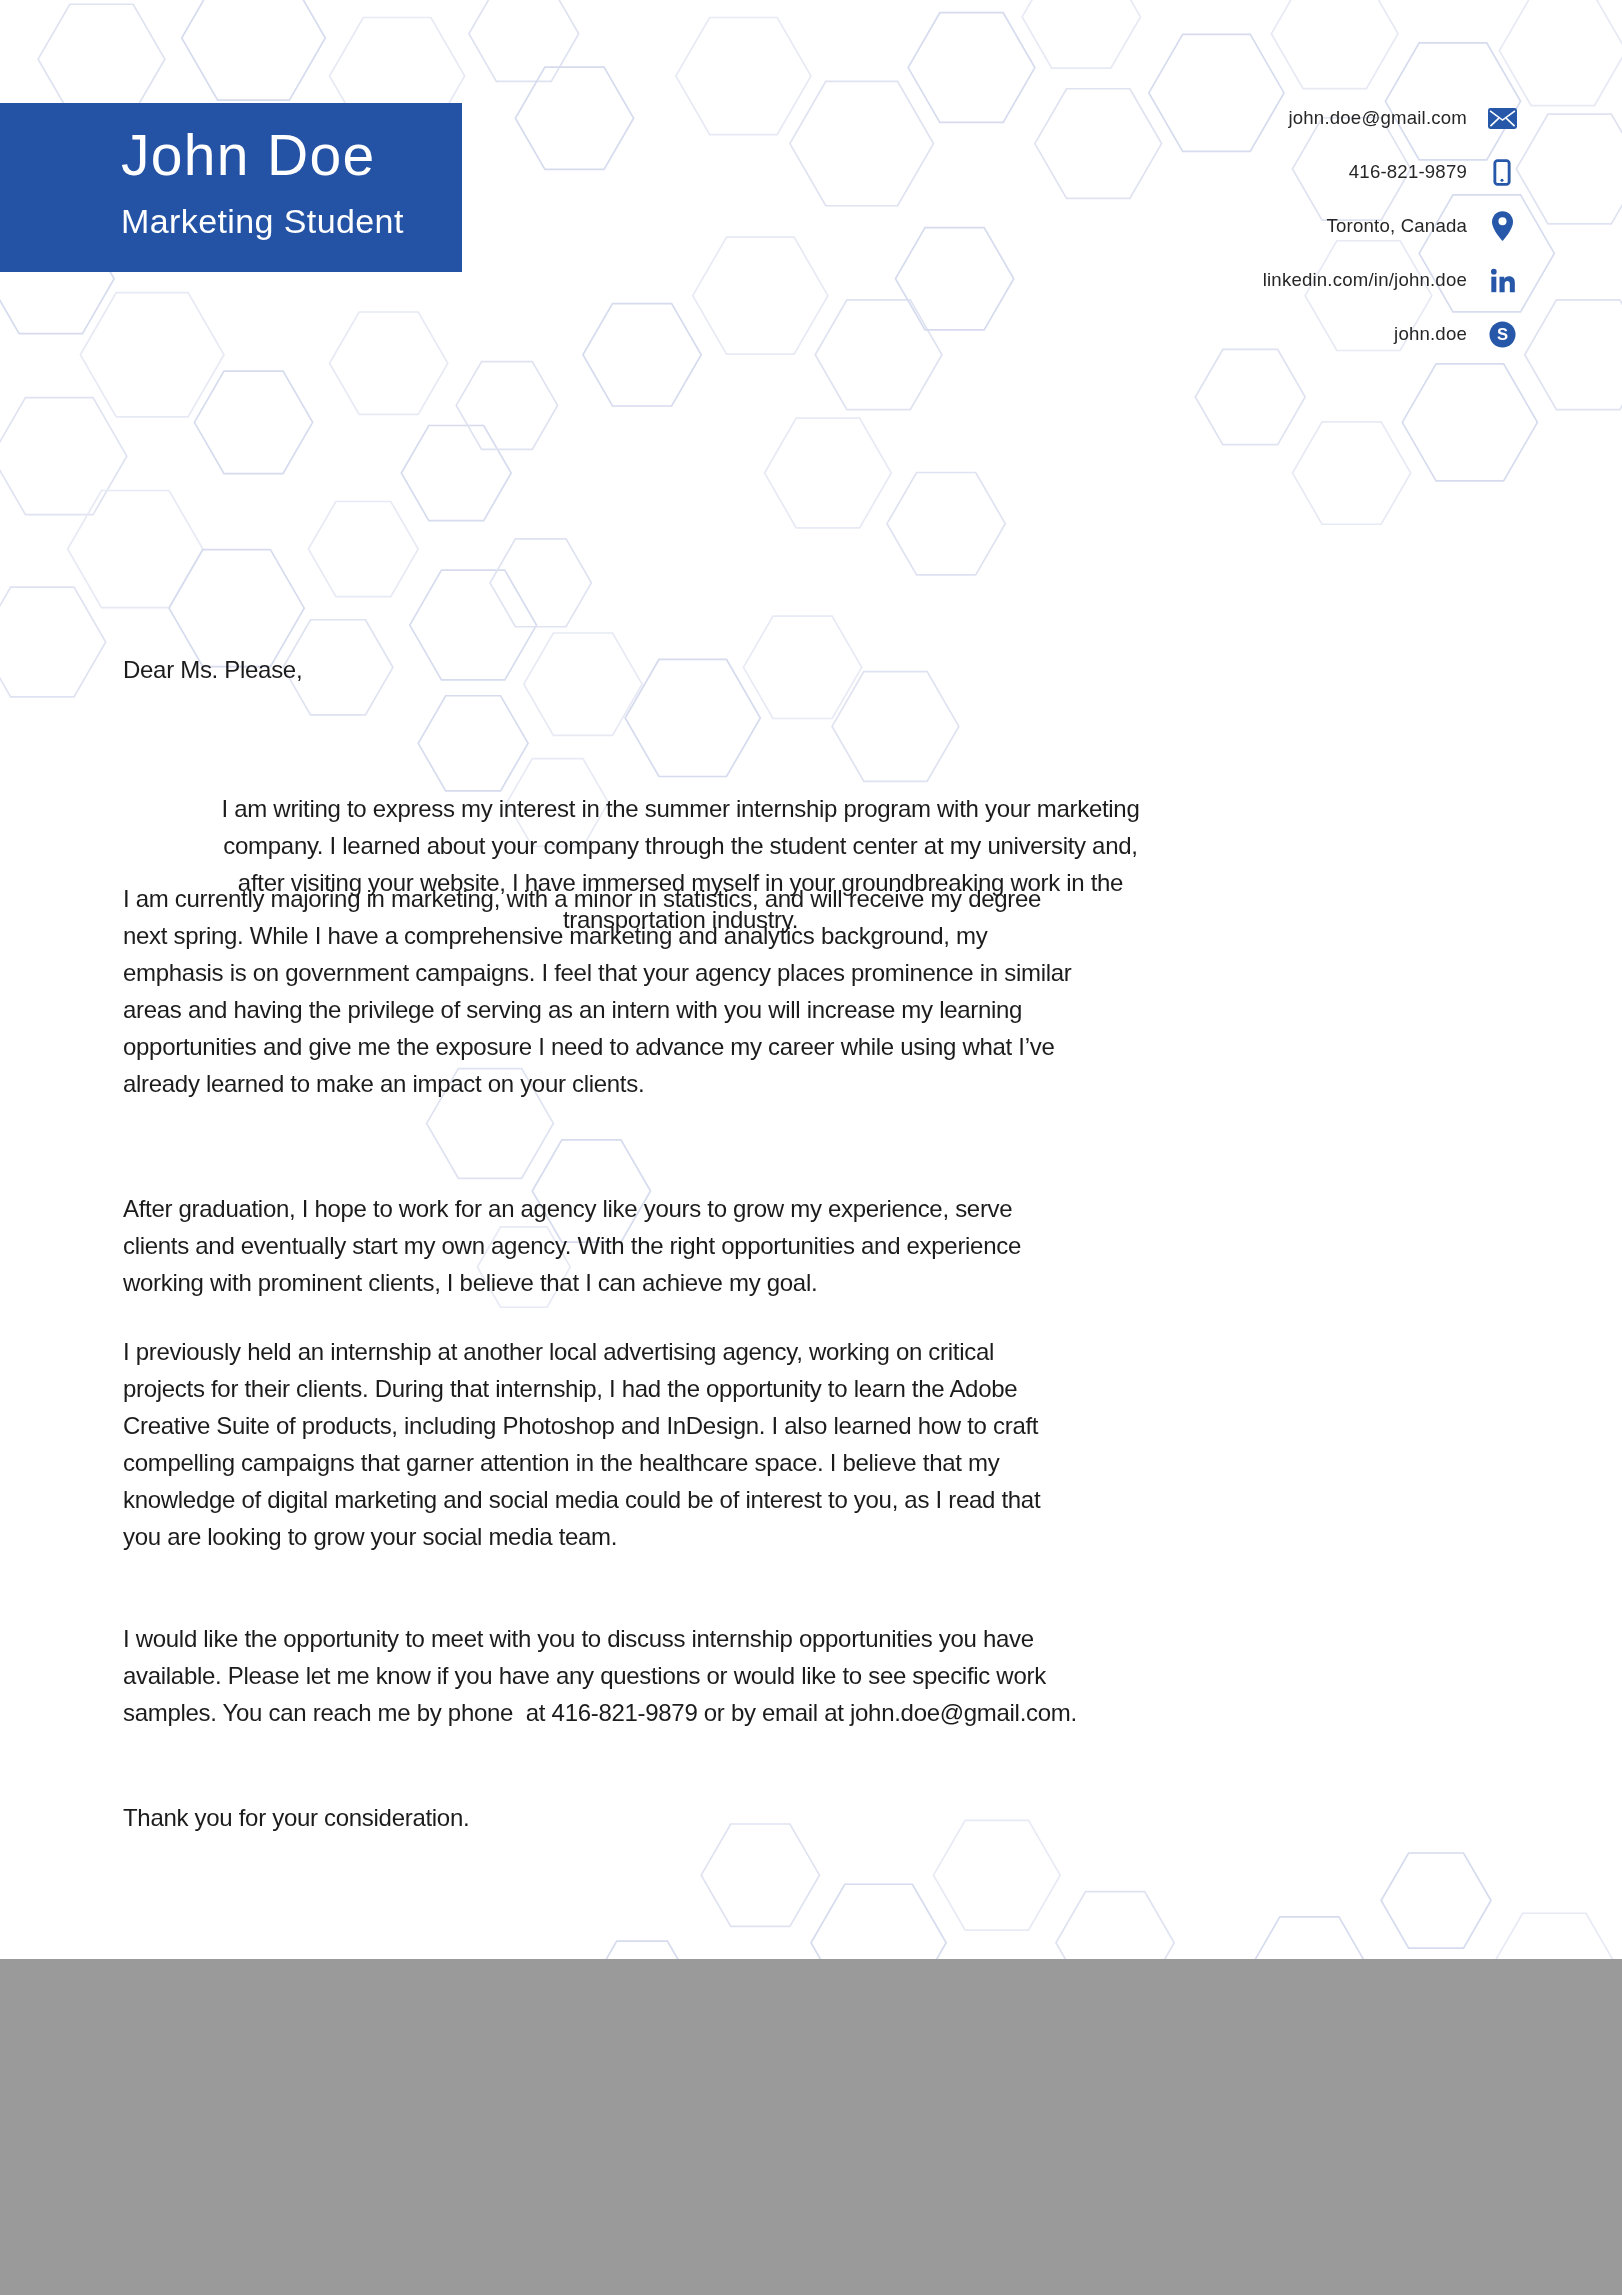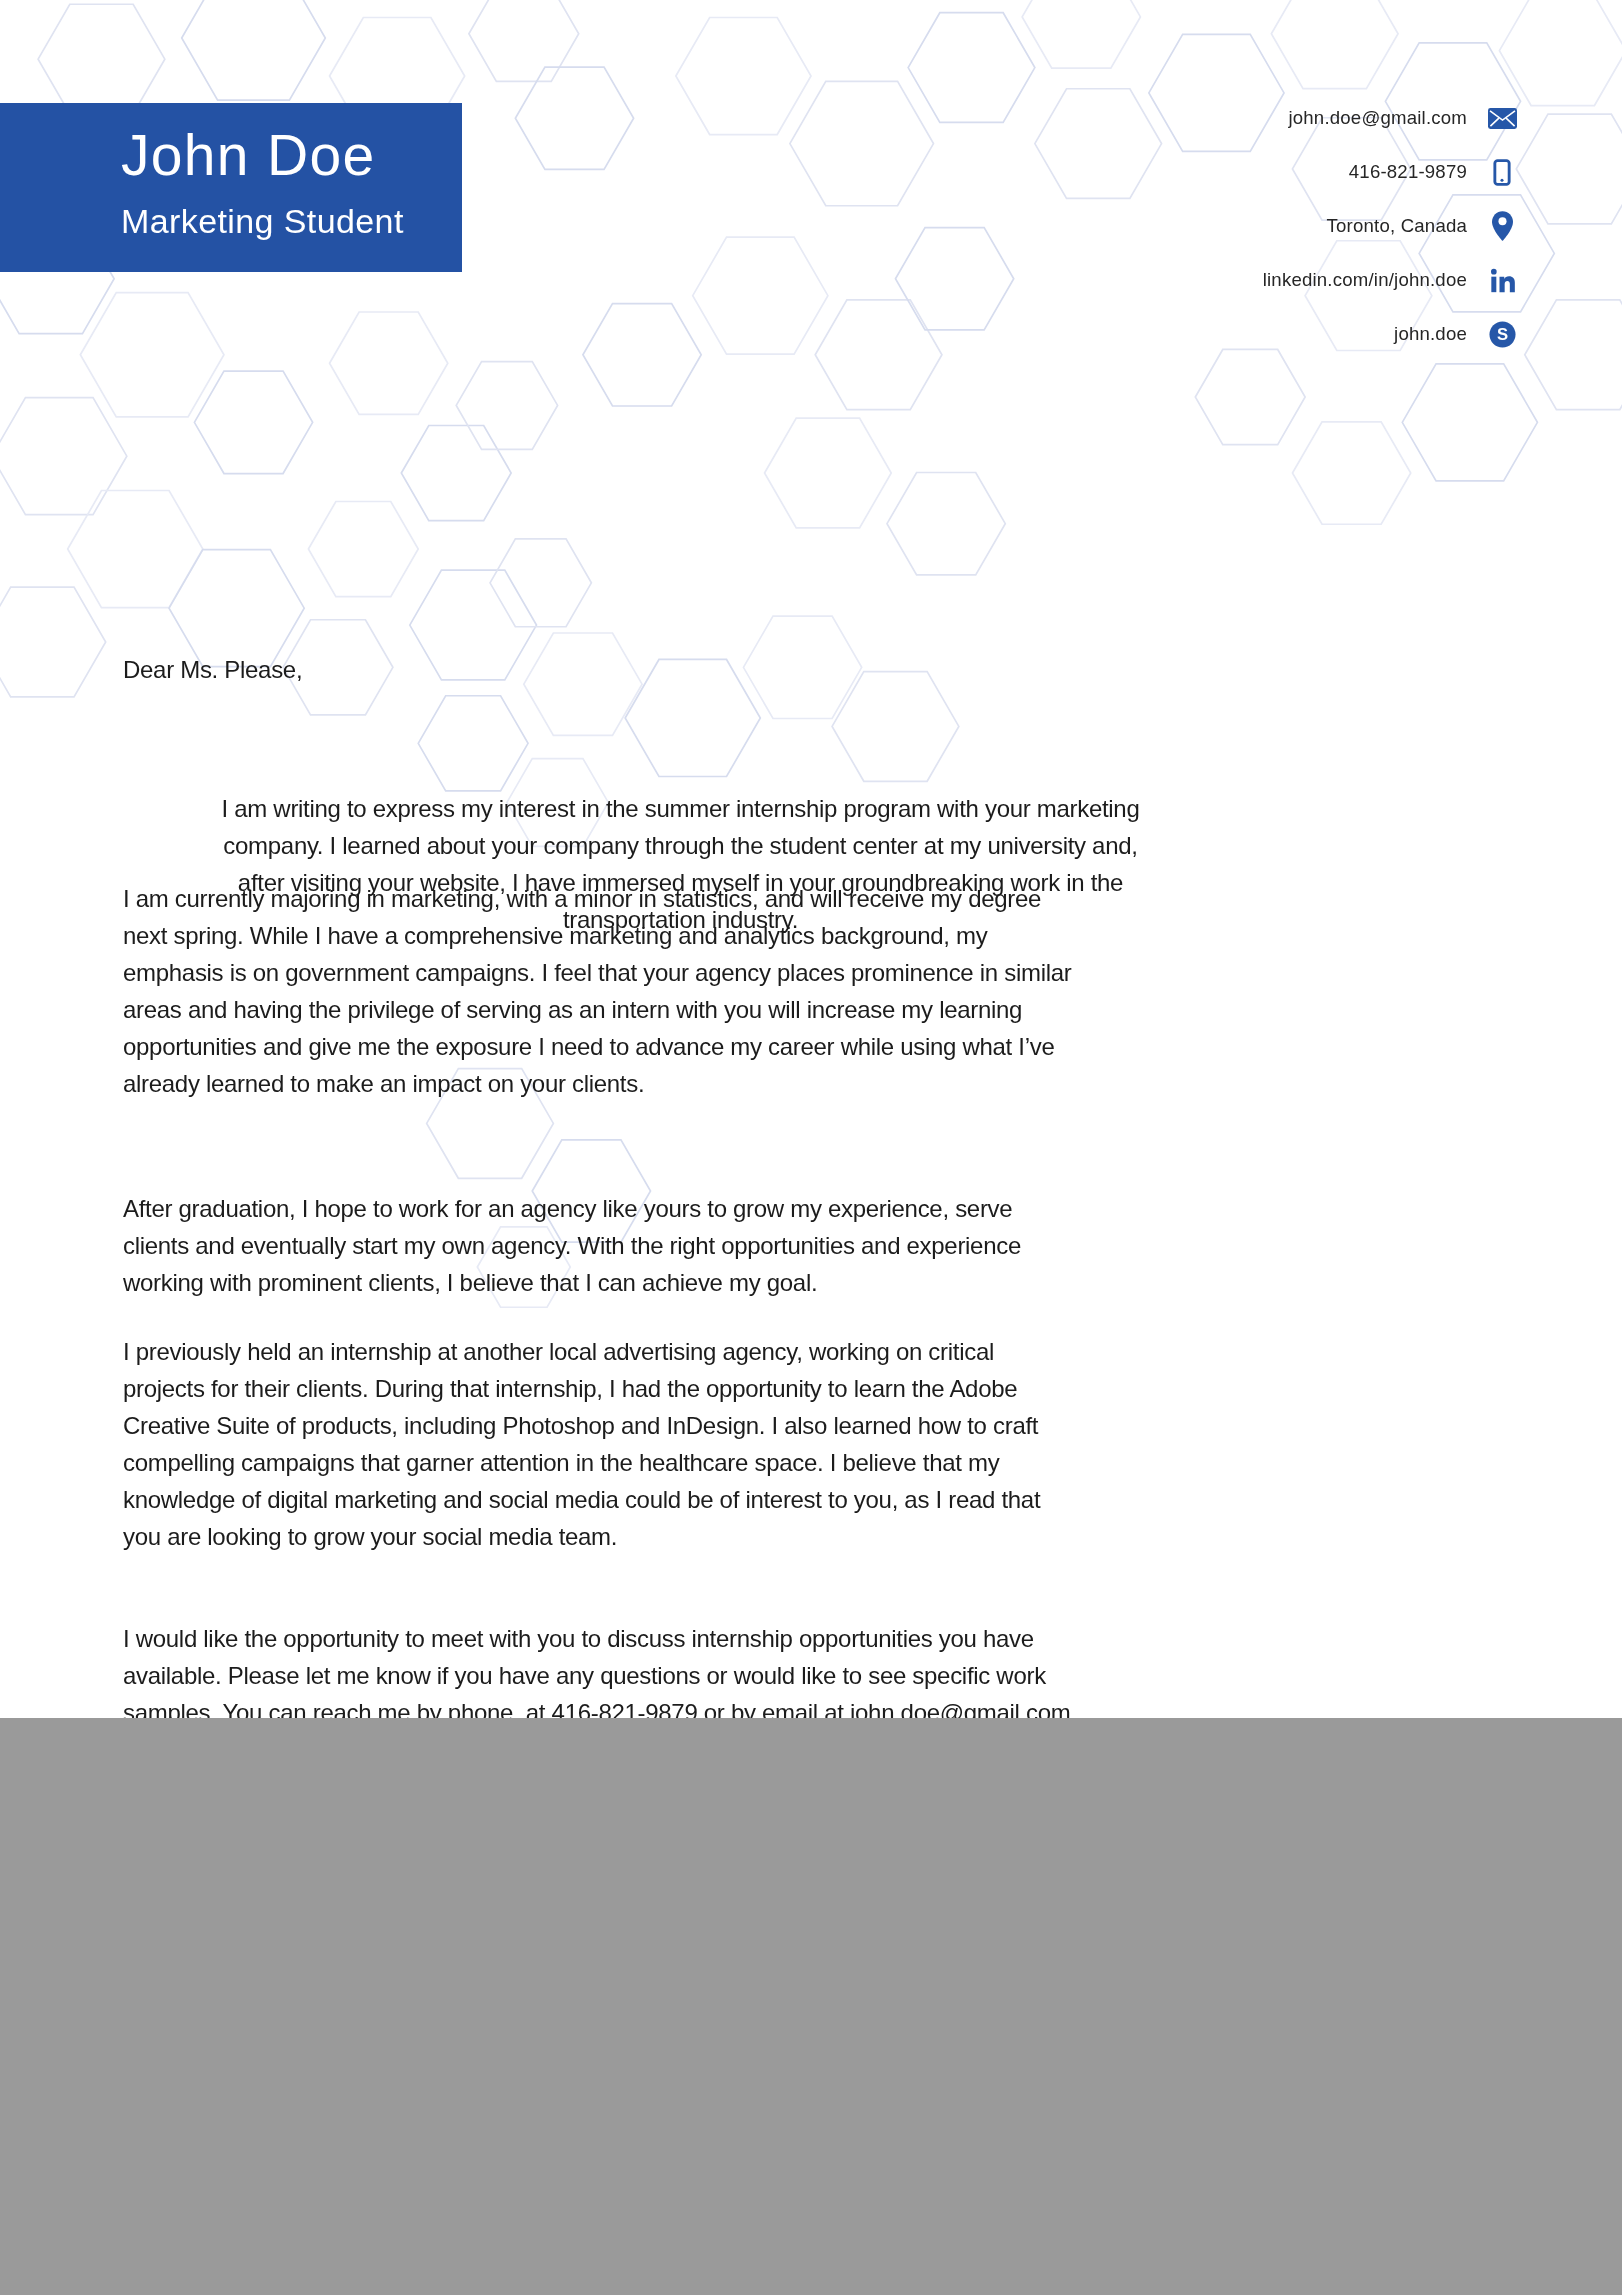--- a/index.html
+++ b/index.html
@@ -1,18 +1,18 @@
 <!DOCTYPE html>
 <html style="--accent_blue: #2452a4; --icon_blue: #2657a8; --logo_blue: #29a9d6; --logo_teal: #43c39e; --logo_blue2: #2b9fd8; --hex_stroke: #dfe3f1;font-size:13.5px"><head>
 <meta charset="utf-8">
 <style>
   html,body{margin:0;padding:0;background:#9a9a9a;}
   .page{
     position:relative;
-    width:1622px;height:1718px;
+    width:1622px;height:1959px;
     background:#ffffff;
     overflow:hidden;
     font-family:"Liberation Sans", sans-serif;
   }
   .hex-layer{position:absolute;left:0;top:0;width:1622px;height:2295px;pointer-events:none;}
 
   
   .name-box{
     position:absolute;left:0;top:103px;width:462px;height:169px;
     background:var(--accent_blue);

